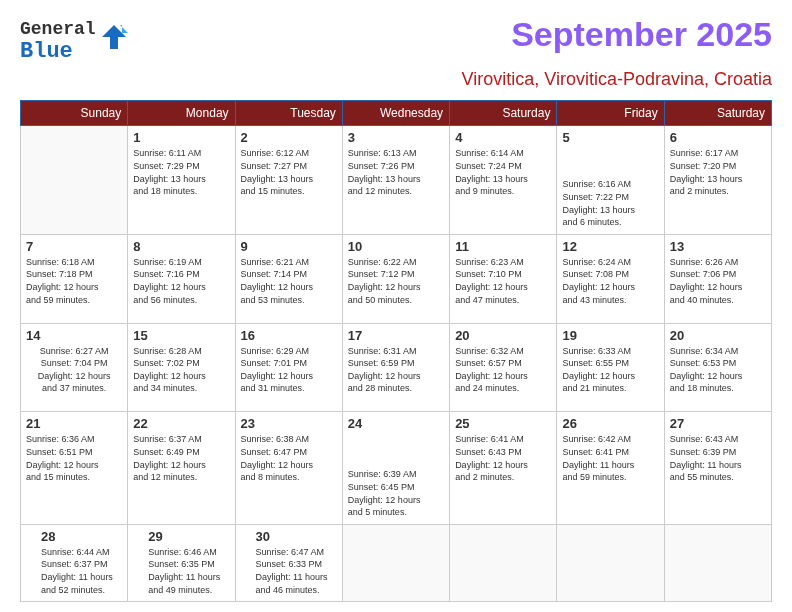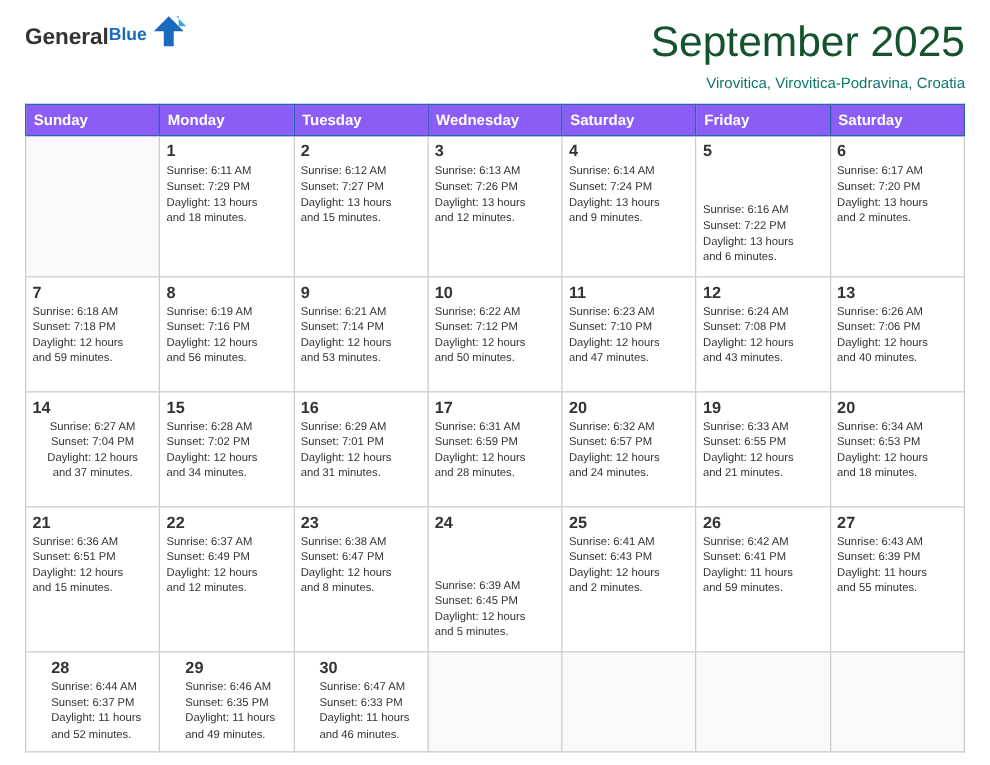--- a/index.html
+++ b/index.html
@@ -23,55 +23,57 @@
       align-items: flex-start;
       margin-bottom: 10px;
     }
     .logo {
       display: flex;
       align-items: center;
       margin-top: 4px;
     }
     .logo-text {
       display: flex;
+      flex-direction: column;
       line-height: 1.1;
+      font-family: Liberation Mono, monospace;
     }
     .logo-icon {
       width: 28px;
       height: 28px;
       margin-left: 4px;
       margin-top: -10px;
     }
     .title-block {
       text-align: right;
     }
     .month-title {
       font-size: 34px;
-      color: #14532d;
-      font-weight: normal;
+      color: #8b5cf6;
+      font-weight: bold;
       line-height: 1.1;
     }
     .subtitle {
-      font-size: 12px;
-      color: #0f766e;
-      margin-top: 6px;
+      font-size: 18px;
+      color: #b91c1c;
+      margin-top: 16px;
     }
     .calendar {
       flex: 1;
       border: 1px solid #ccc;
       border-collapse: collapse;
       width: 100%;
       table-layout: fixed;
     }
     .calendar th {
-      background: #8b5cf6;
+      background: #7f1d1d;
       color: #fff;
       font-size: 12px;
-      font-weight: bold;
-      text-align: left;
+      font-weight: normal;
+      text-align: right;
       padding: 5px 6px;
       border: 1px solid #2a65a8;
     }
     .calendar td {
       border: 1px solid #ccc;
       vertical-align: top;
       padding: 4px 5px;
       font-size: 9.5px;
       color: #333;
       height: 88px;
@@ -97,21 +99,21 @@
     }
   </style>
 </head>
 <body>
 
 <div class="page">
   <div class="header">
     <div class="logo">
       <div class="logo-text">
         <span style="font-size:18px;font-weight:bold;color:#333;">General</span>
-        <span style="font-size:14px;font-weight:bold;color:#1a6abf;">Blue</span>
+        <span style="font-size:22px;font-weight:bold;color:#1a6abf;">Blue</span>
       </div>
       <svg class="logo-icon" viewBox="0 0 28 28" xmlns="http://www.w3.org/2000/svg">
         <polygon points="14,2 26,14 18,14 18,26 10,26 10,14 2,14" fill="#1a6abf"></polygon>
         <polygon points="20,2 28,10 22,10 22,2" fill="#3aa8e0"></polygon>
       </svg>
     </div>
     <div class="title-block">
       <div class="month-title">September 2025</div>
       <div class="subtitle">Virovitica, Virovitica-Podravina, Croatia</div>
     </div>

